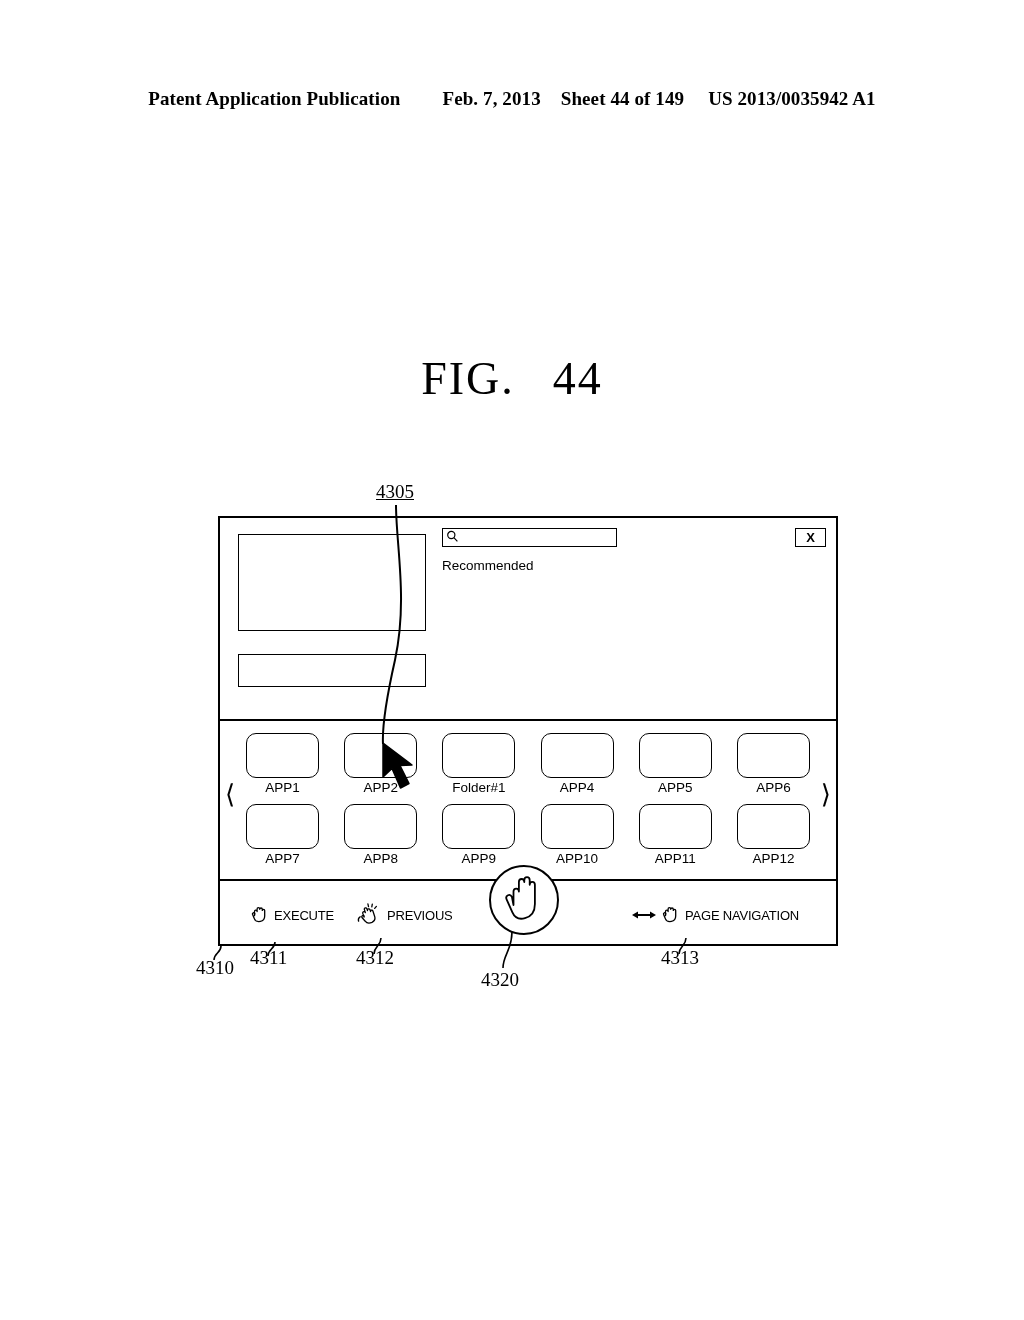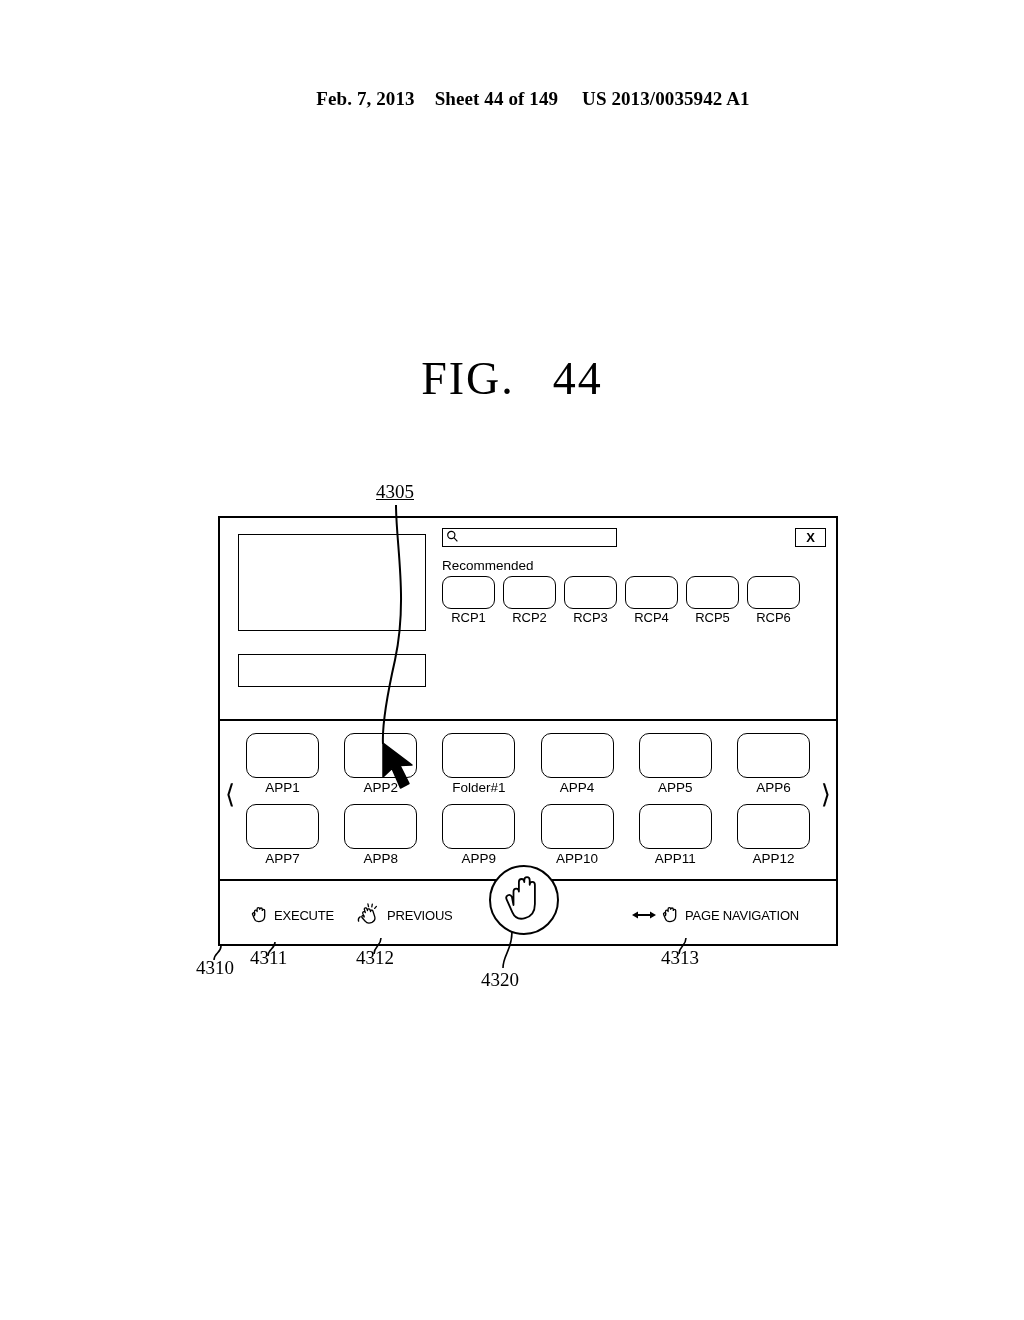--- a/index.html
+++ b/index.html
@@ -304,20 +304,21 @@
     width: 1024px;
     height: 1320px;
     pointer-events: none;
     z-index: 4;
   }
 </style>
 </head>
 <body>
 
 <div class="pub-header">
+  <span class="seg">Patent Application Publication</span>
   <span class="gap-1"></span>
   <span class="seg">Feb. 7, 2013</span>
   <span class="gap-2"></span>
   <span class="seg">Sheet 44 of 149</span>
   <span class="gap-3"></span>
   <span class="seg">US 2013/0035942 A1</span>
 </div>
 
 <div class="fig-title">
   <span>FIG.</span><span class="fignum">44</span>
@@ -349,46 +350,20 @@
       </div>
 
       <div class="panels-row">
 
 
 
       </div>
 
       <div class="rec-block">
         <div class="rec-title">Recommended</div>
-        <div class="rec-row">
-          <div class="rec-item">
-            <div class="rec-box"></div>
-            <div class="rec-label">RCP1</div>
-          </div>
-          <div class="rec-item">
-            <div class="rec-box"></div>
-            <div class="rec-label">RCP2</div>
-          </div>
-          <div class="rec-item">
-            <div class="rec-box"></div>
-            <div class="rec-label">RCP3</div>
-          </div>
-          <div class="rec-item">
-            <div class="rec-box"></div>
-            <div class="rec-label">RCP4</div>
-          </div>
-          <div class="rec-item">
-            <div class="rec-box"></div>
-            <div class="rec-label">RCP5</div>
-          </div>
-          <div class="rec-item">
-            <div class="rec-box"></div>
-            <div class="rec-label">RCP6</div>
-          </div>
-        </div>
       </div>
 
     </div>
   </div>
 
   <div class="grid-section">
     <div class="chev chev-left">⟨</div>
     <div class="chev chev-right">⟩</div>
 
     <div class="app-rows">

